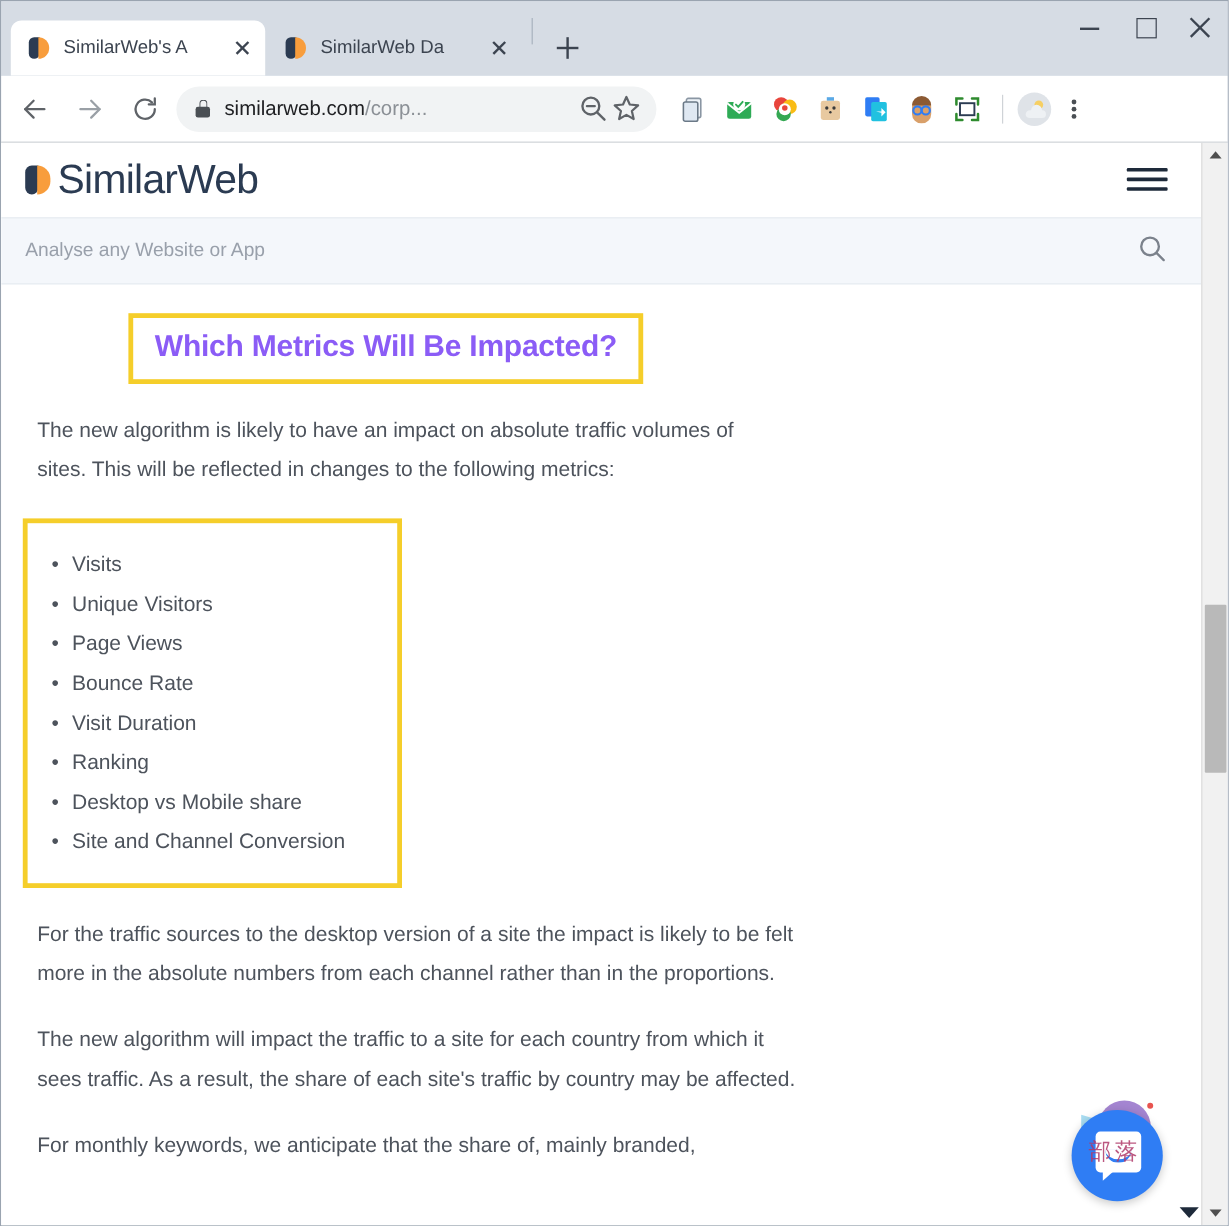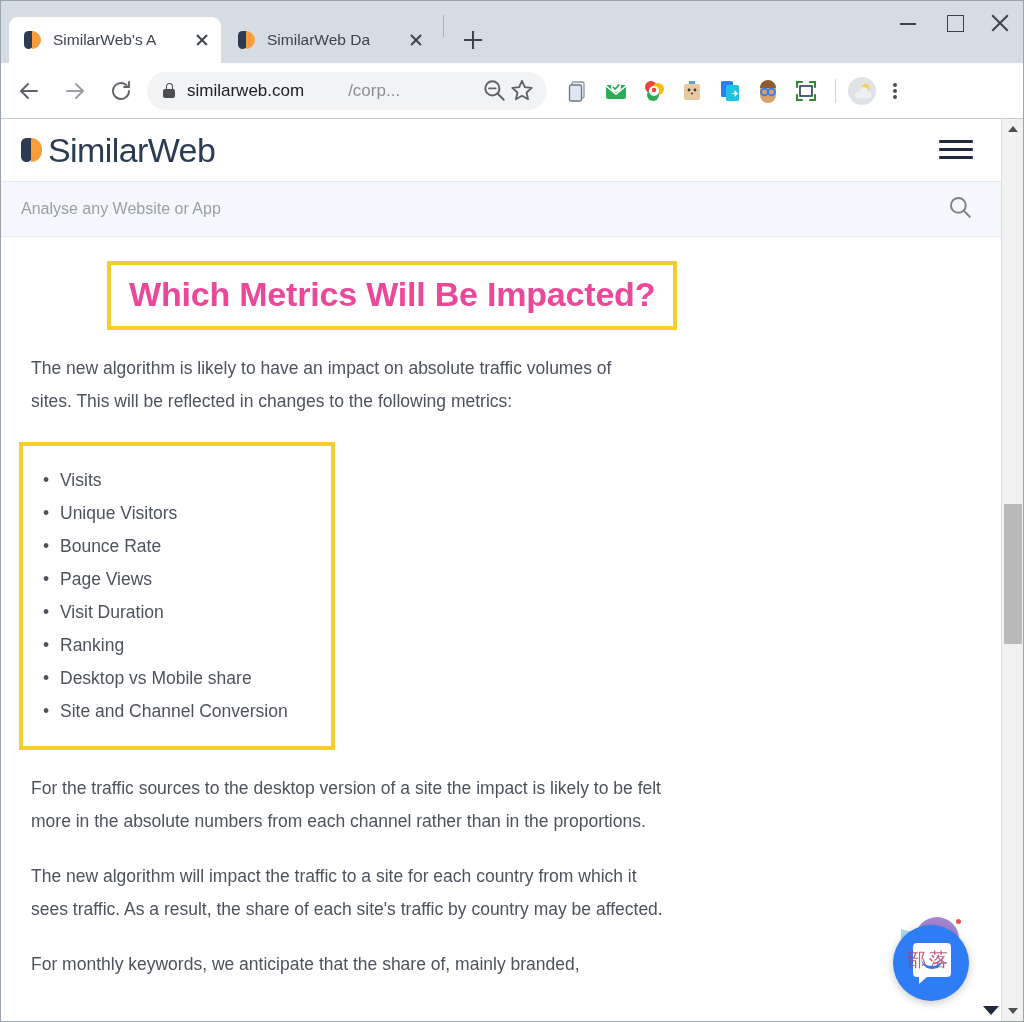--- a/index.html
+++ b/index.html
@@ -148,21 +148,21 @@
     position: absolute; bottom: 0; left: 0;
     width: 12px; height: 9px; background: #4a4f54; border-radius: 2px;
   }
   .lock .shackle {
     position: absolute; top: 0; left: 2.5px;
     width: 7px; height: 7px;
     border: 1.8px solid #4a4f54; border-bottom: none;
     border-radius: 4px 4px 0 0;
   }
   .url { font-size: 17px; color: #202124; white-space: nowrap; flex: 1; }
-  .url .path { color: #8b9096; padding-left: 44px; }
+  .url .path { color: #8b9096; }
   .omni-icon { width: 28px; height: 28px; position: relative; flex: 0 0 28px; }
   .extbar { display: flex; align-items: center; gap: 4px; }
   .ext {
     width: 34px; height: 34px;
     display: flex; align-items: center; justify-content: center;
     font-size: 19px; line-height: 1;
   }
   .tb-sep { width: 1px; height: 24px; background: #cfd3d7; margin: 0 8px; }
   .avatar {
     width: 28px; height: 28px; border-radius: 50%;
@@ -240,21 +240,21 @@
     padding: 0 20px;
     position: relative;
   }
   .heading-wrap {
     margin: 24px 0 0 86px;
     display: inline-block;
     border: 4px solid #f5ce2a;
     padding: 10px 18px 12px 18px;
   }
   h1.heading {
-    font-size: 34px; font-weight: bold; color: #ec4899;
+    font-size: 25px; font-weight: bold; color: #8b5cf6;
     letter-spacing: -0.2px;
   }
   p.para {
     font-size: 17.5px; color: #4d535c;
     line-height: 33px;
     margin: 22px 10px 0 10px;
     max-width: 620px;
   }
   p.para.wide { max-width: 640px; }
   .metrics-box {
@@ -547,22 +547,22 @@
 
         <div class="heading-wrap">
           <h1 class="heading">Which Metrics Will Be Impacted?</h1>
         </div>
 
         <p class="para">The new algorithm is likely to have an impact on absolute traffic volumes of sites. This will be reflected in changes to the following metrics:</p>
 
         <ul class="metrics-box">
           <li>Visits</li>
           <li>Unique Visitors</li>
+          <li>Page Views</li>
           <li>Bounce Rate</li>
-          <li>Page Views</li>
           <li>Visit Duration</li>
           <li>Ranking</li>
           <li>Desktop vs Mobile share</li>
           <li>Site and Channel Conversion</li>
         </ul>
 
         <p class="para wide">For the traffic sources to the desktop version of a site the impact is likely to be felt more in the absolute numbers from each channel rather than in the proportions.</p>
         <p class="para wide">The new algorithm will impact the traffic to a site for each country from which it sees traffic. As a result, the share of each site's traffic by country may be affected.</p>
         <p class="para wide">For monthly keywords, we anticipate that the share of, mainly branded,</p>
       </div>

